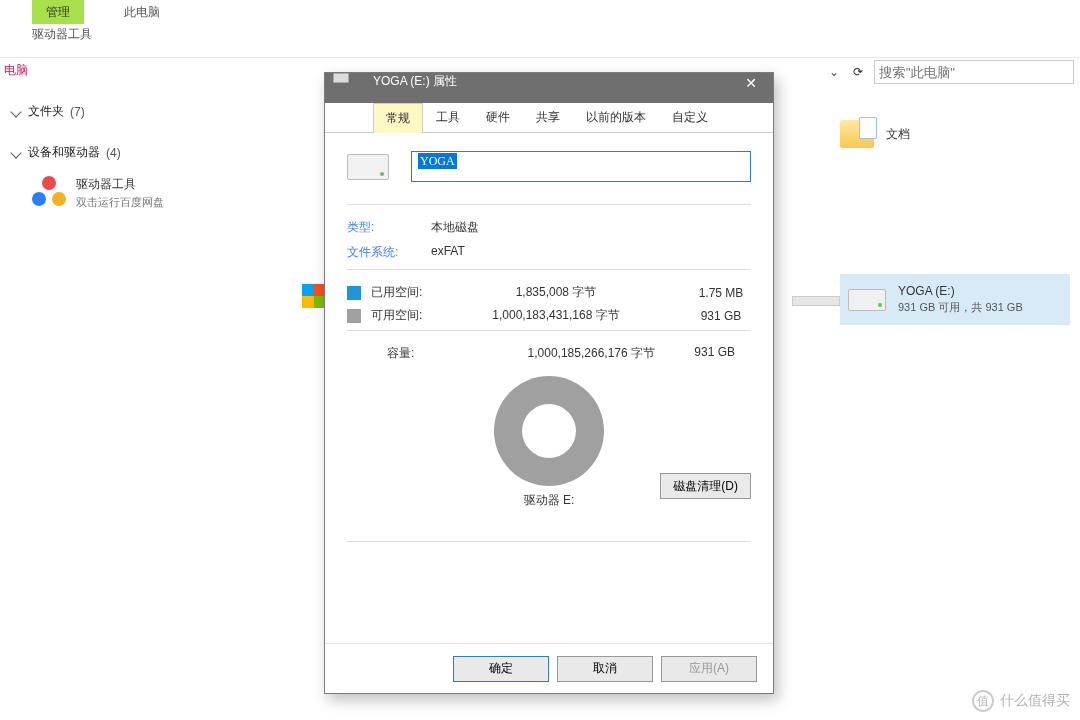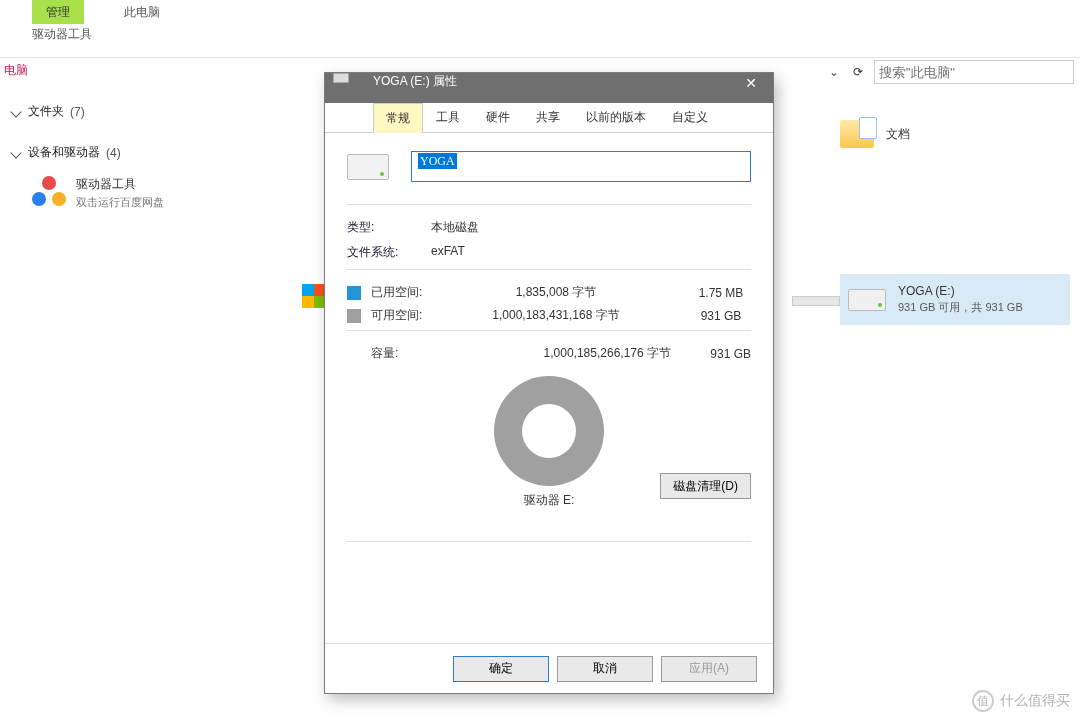--- a/index.html
+++ b/index.html
@@ -62,30 +62,30 @@
   .dlg-tab { padding:6px 12px; border:1px solid transparent; border-bottom:none; color:#333; cursor:pointer; }
   .dlg-tab.cur { border-color:#ccc; background:#fef9c3; position:relative; top:1px;margin-left:40px; }
   .dlg-body { flex:1; padding:18px 22px; position:relative; }
   .name-row { display:flex; align-items:center; gap:22px; margin-bottom:22px; }
   .ico-drive-lg { width:42px; height:26px; background:#f2f2f2; border:1px solid #bbb; border-radius:2px; position:relative; }
   .ico-drive-lg::after { content:""; position:absolute; right:4px; bottom:3px; width:4px; height:4px; background:#6fbf4b; border-radius:50%; }
   .name-input { flex:1; height:31px; border:1px solid #2a7bd0; padding:2px 6px; font-size:12px; color:#fff;font-family:Liberation Serif, serif; }
   .name-input .sel { background:#0078d7; color:#fff; padding:1px 2px; }
   .hr { border:none; border-top:1px solid #ddd; margin:6px 0 14px; }
   .kv { display:flex; font-size:12px; margin:8px 0; }
-  .kv .k { width:84px; color:#0f172a; }
+  .kv .k { width:84px; color:#3b82f6; }
   .kv .v1 { flex:1; }
   .space-row { display:flex; align-items:center; gap:10px; font-size:12px; margin:6px 0; }
   .sw { width:14px; height:14px; }
   .sw.used { background:#2196d6; }
   .sw.free { background:#a0a0a0; }
   .space-row .lbl { width:70px; }
   .space-row .bytes { flex:1; text-align:center; padding-right:20px; }
   .space-row .hr-v { width:60px; text-align:center; }
-  .cap-row { display:flex; font-size:12px; margin:10px 0 6px;align-items:center; }
+  .cap-row { display:flex; font-size:12px; margin:10px 16px 6px; }
   .cap-row .lbl { width:94px; padding-left:24px; }
   .cap-row .bytes { flex:1; text-align:right; padding-right:20px; }
   .cap-row .hr-v { width:60px; text-align:right; }
   .donut { width:110px; height:110px; border-radius:50%; background:#a0a0a0; margin:14px auto 6px; position:relative; }
   .donut::after { content:""; position:absolute; left:28px; top:28px; width:54px; height:54px; background:#fff; border-radius:50%; }
   .drive-label { text-align:center; font-size:12px; }
   .cleanup { position:absolute; right:22px; top:340px; height:26px; padding:0 12px; border:1px solid #999; background:#e9e9e9; font-size:12px; cursor:pointer;margin-left:6px; }
   .dlg-footer { height:50px; border-top:1px solid #e0e0e0; display:flex; align-items:center; justify-content:flex-end; gap:8px; padding:0 16px; background:#fff; }
   .btn { width:96px; height:26px; border:1px solid #999; background:#e9e9e9; font-size:12px; cursor:pointer; }
   .btn.primary { border:1px solid #2a7bd0; }

